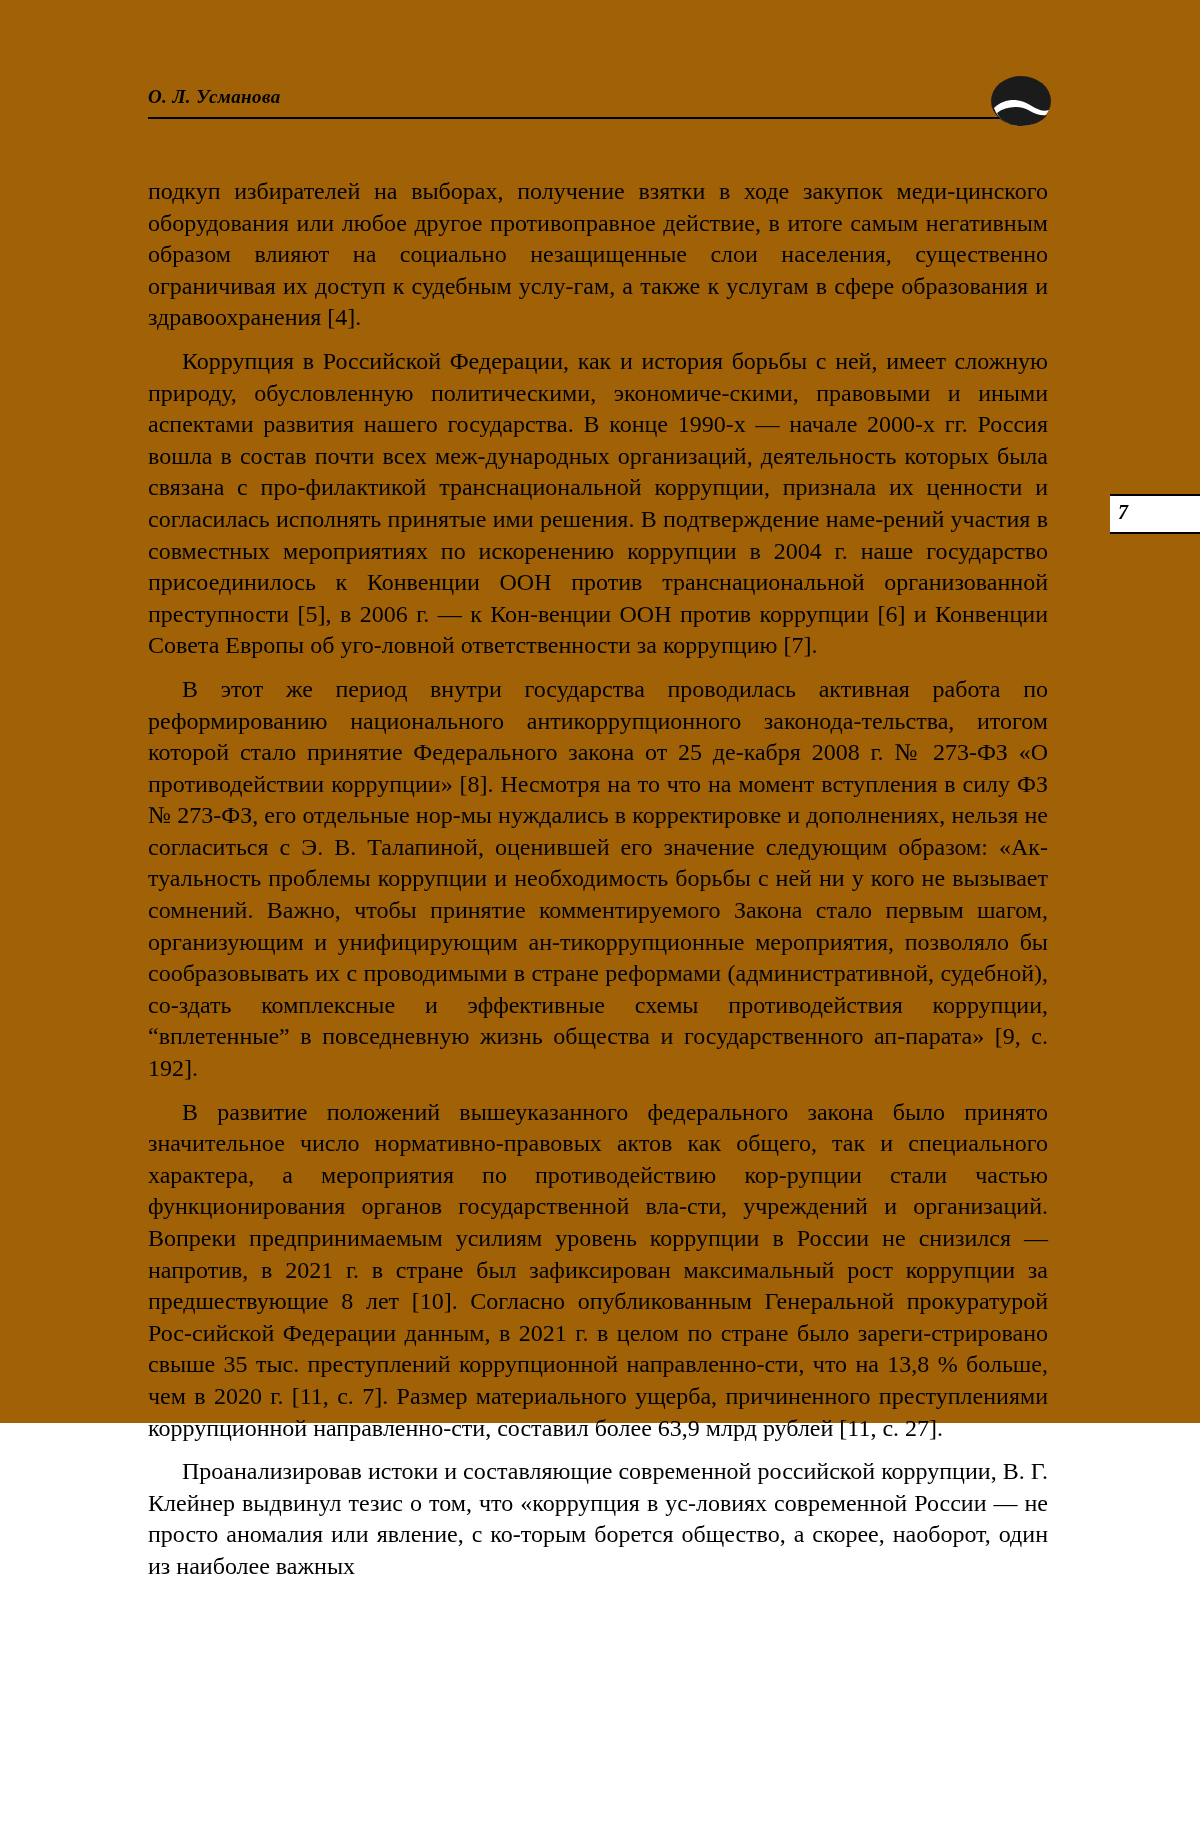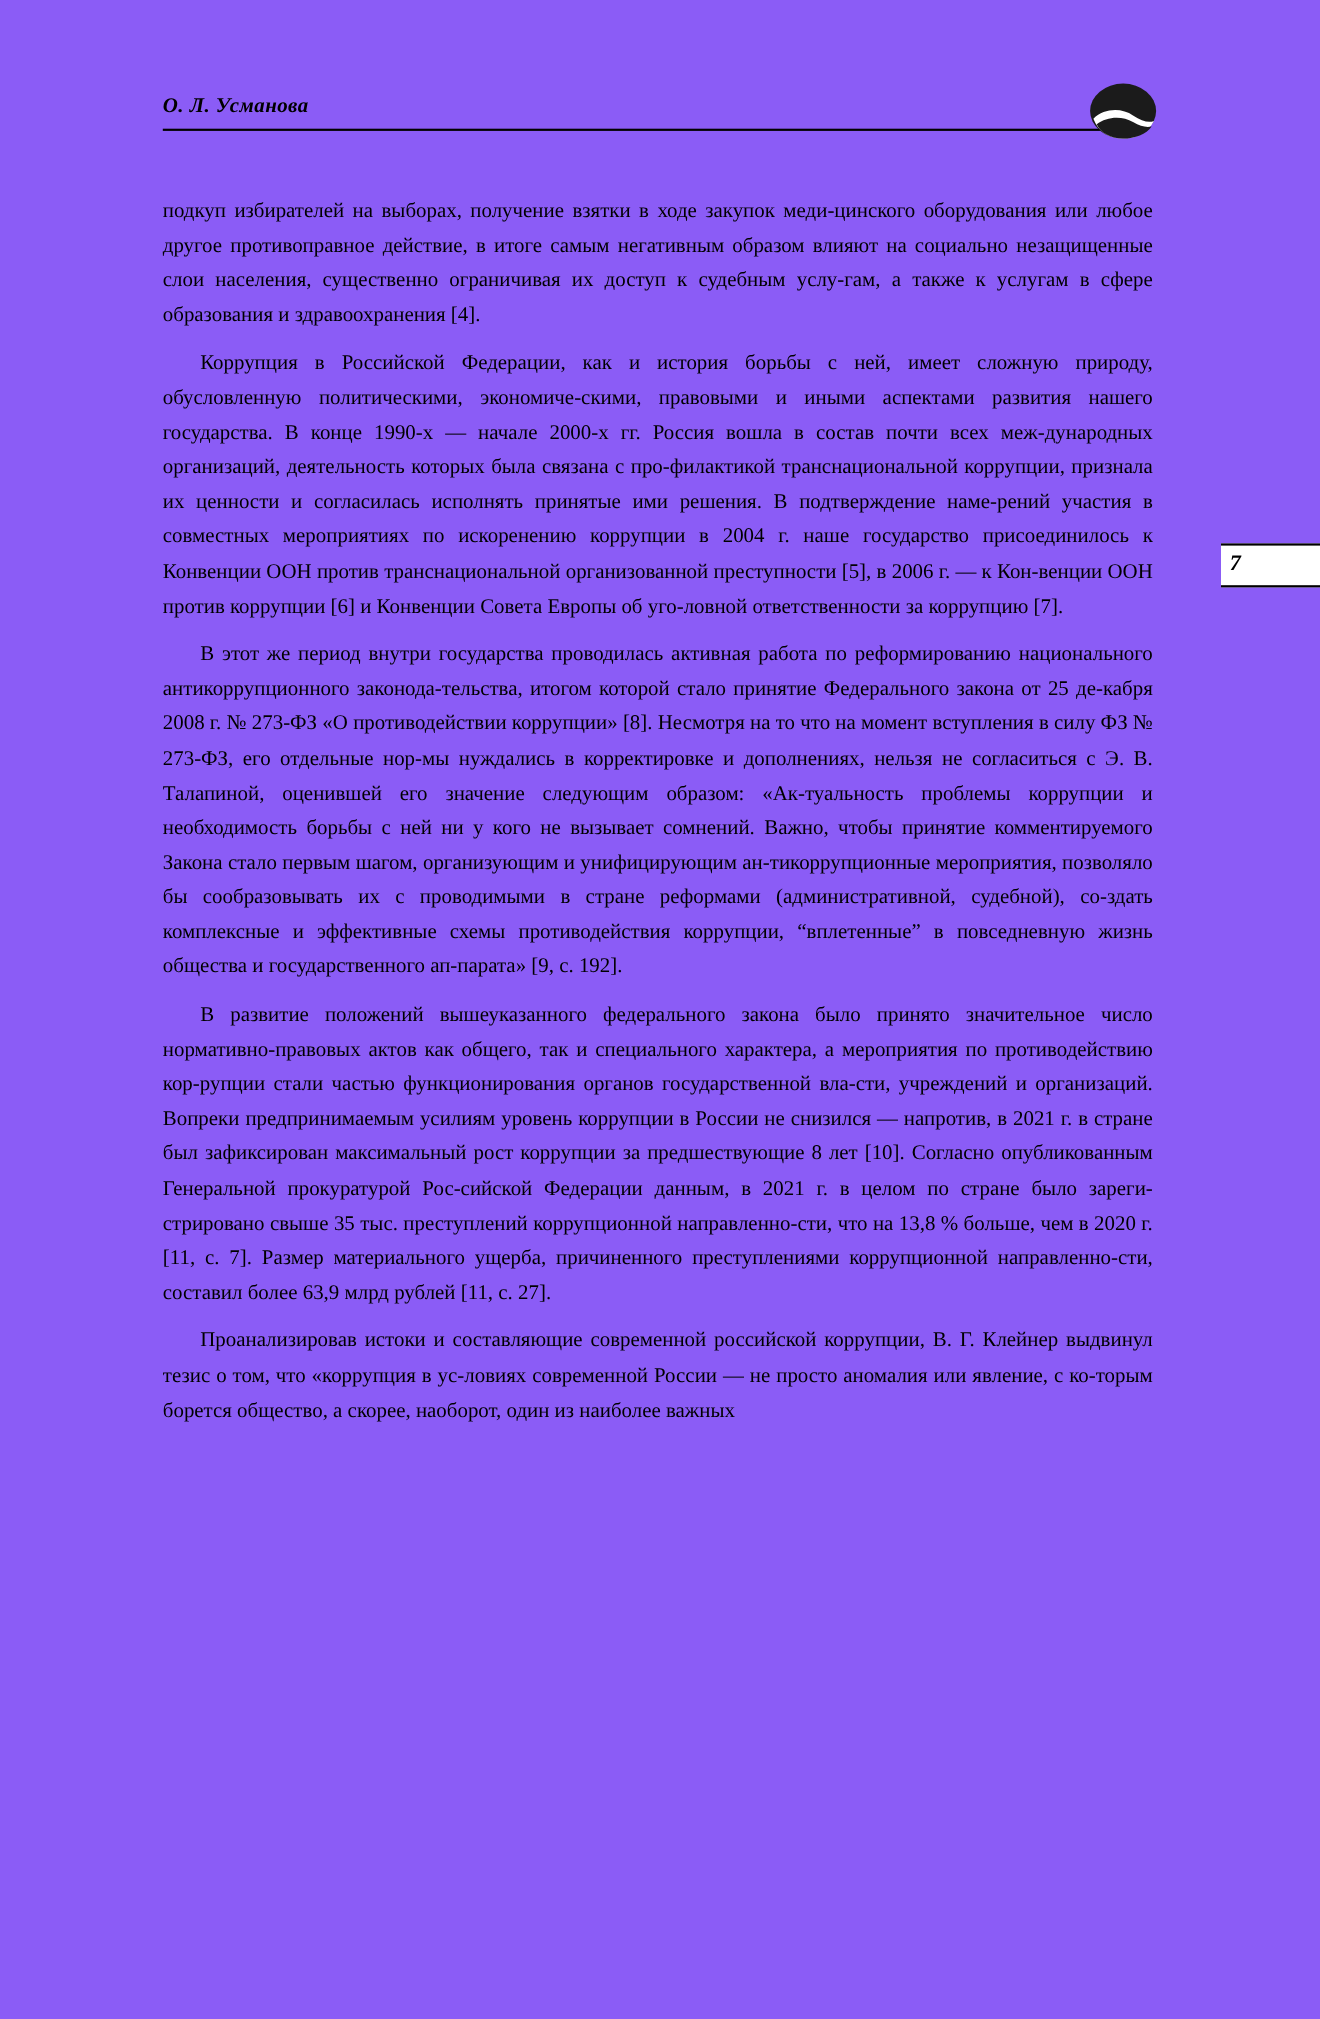--- a/index.html
+++ b/index.html
@@ -14,22 +14,22 @@
     font-family: "Liberation Serif", serif;
     color: #000000;
     overflow: hidden;
   }
 
   .page {
     position: absolute;
     left: 0;
     top: 0;
     width: 1200px;
-    height: 1835px;
-    background: #8b5cf6;
+    height: 1423px;
+    background: #a16207;
   }
 
   
   .header {
     position: absolute;
     left: 148px;
     top: 86px;
     width: 904px;
     height: 56px;
   }
@@ -86,21 +86,21 @@
   
   .body-text {
     position: absolute;
     left: 148px;
     top: 176px;
     width: 900px;
   }
   .para {
     margin: 0;
     font-family: "Liberation Serif", serif;
-    font-size: 19px;
+    font-size: 24px;
     line-height: 31.6px;
     text-align: justify;
     text-indent: 34px;
     color: #000;
     -webkit-hyphens: manual;
     hyphens: manual;
   }
   .para.first {
     text-indent: 0;
   }

